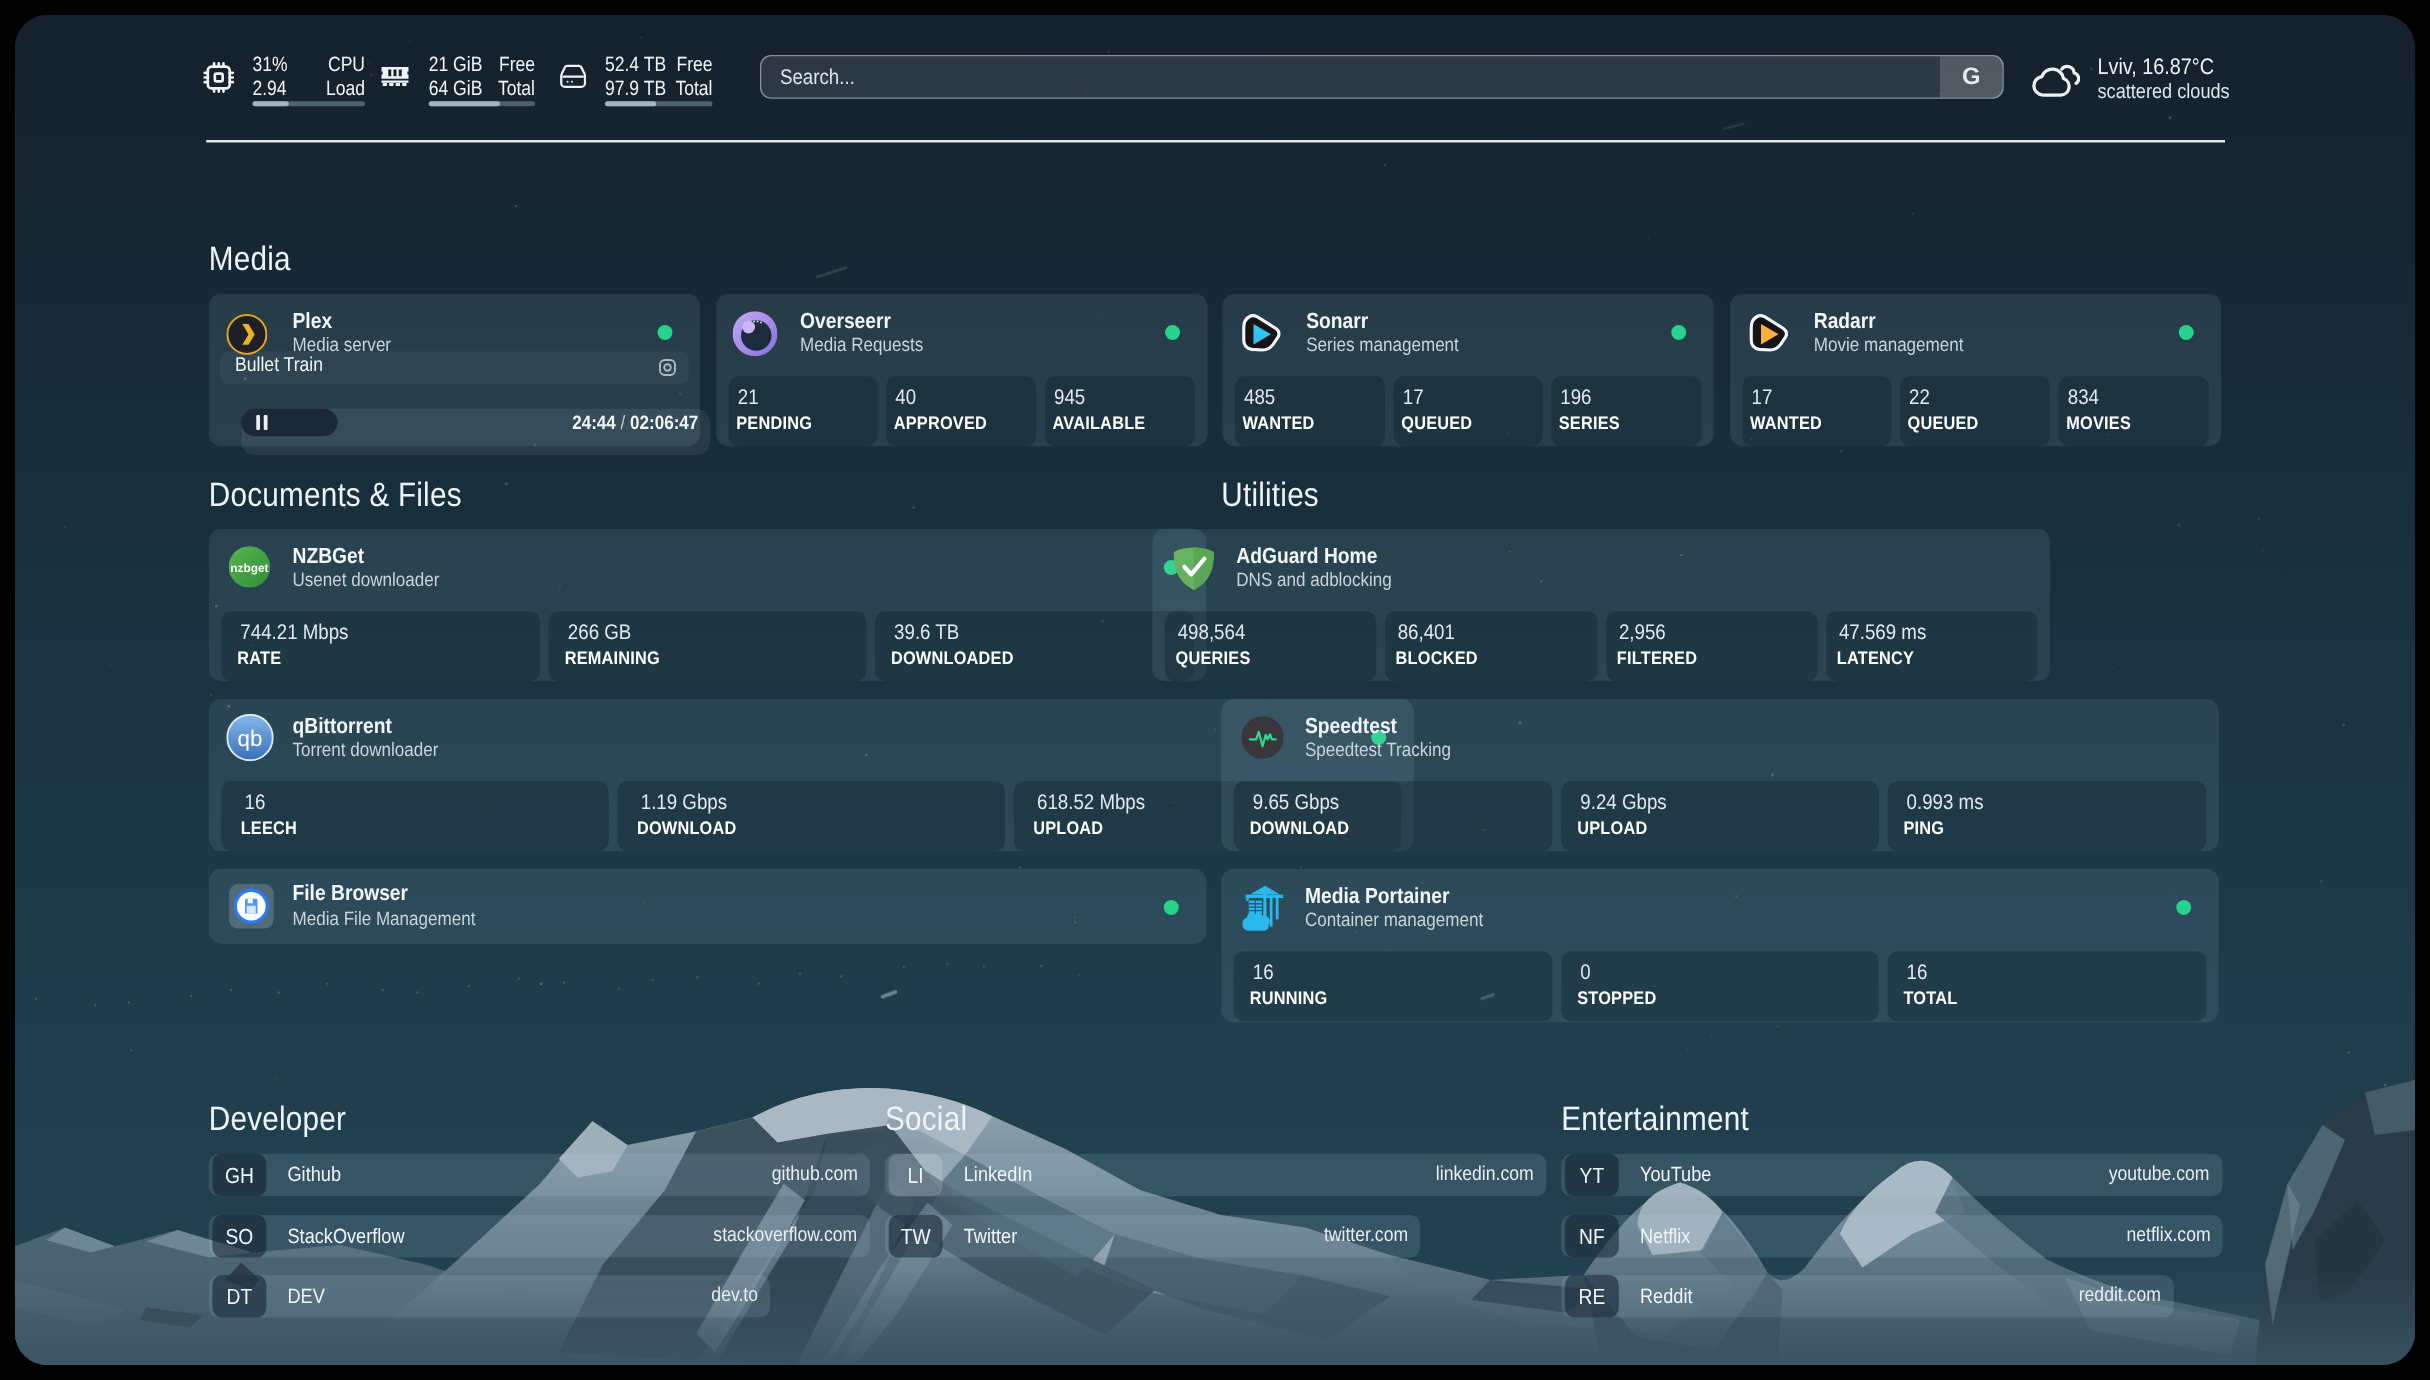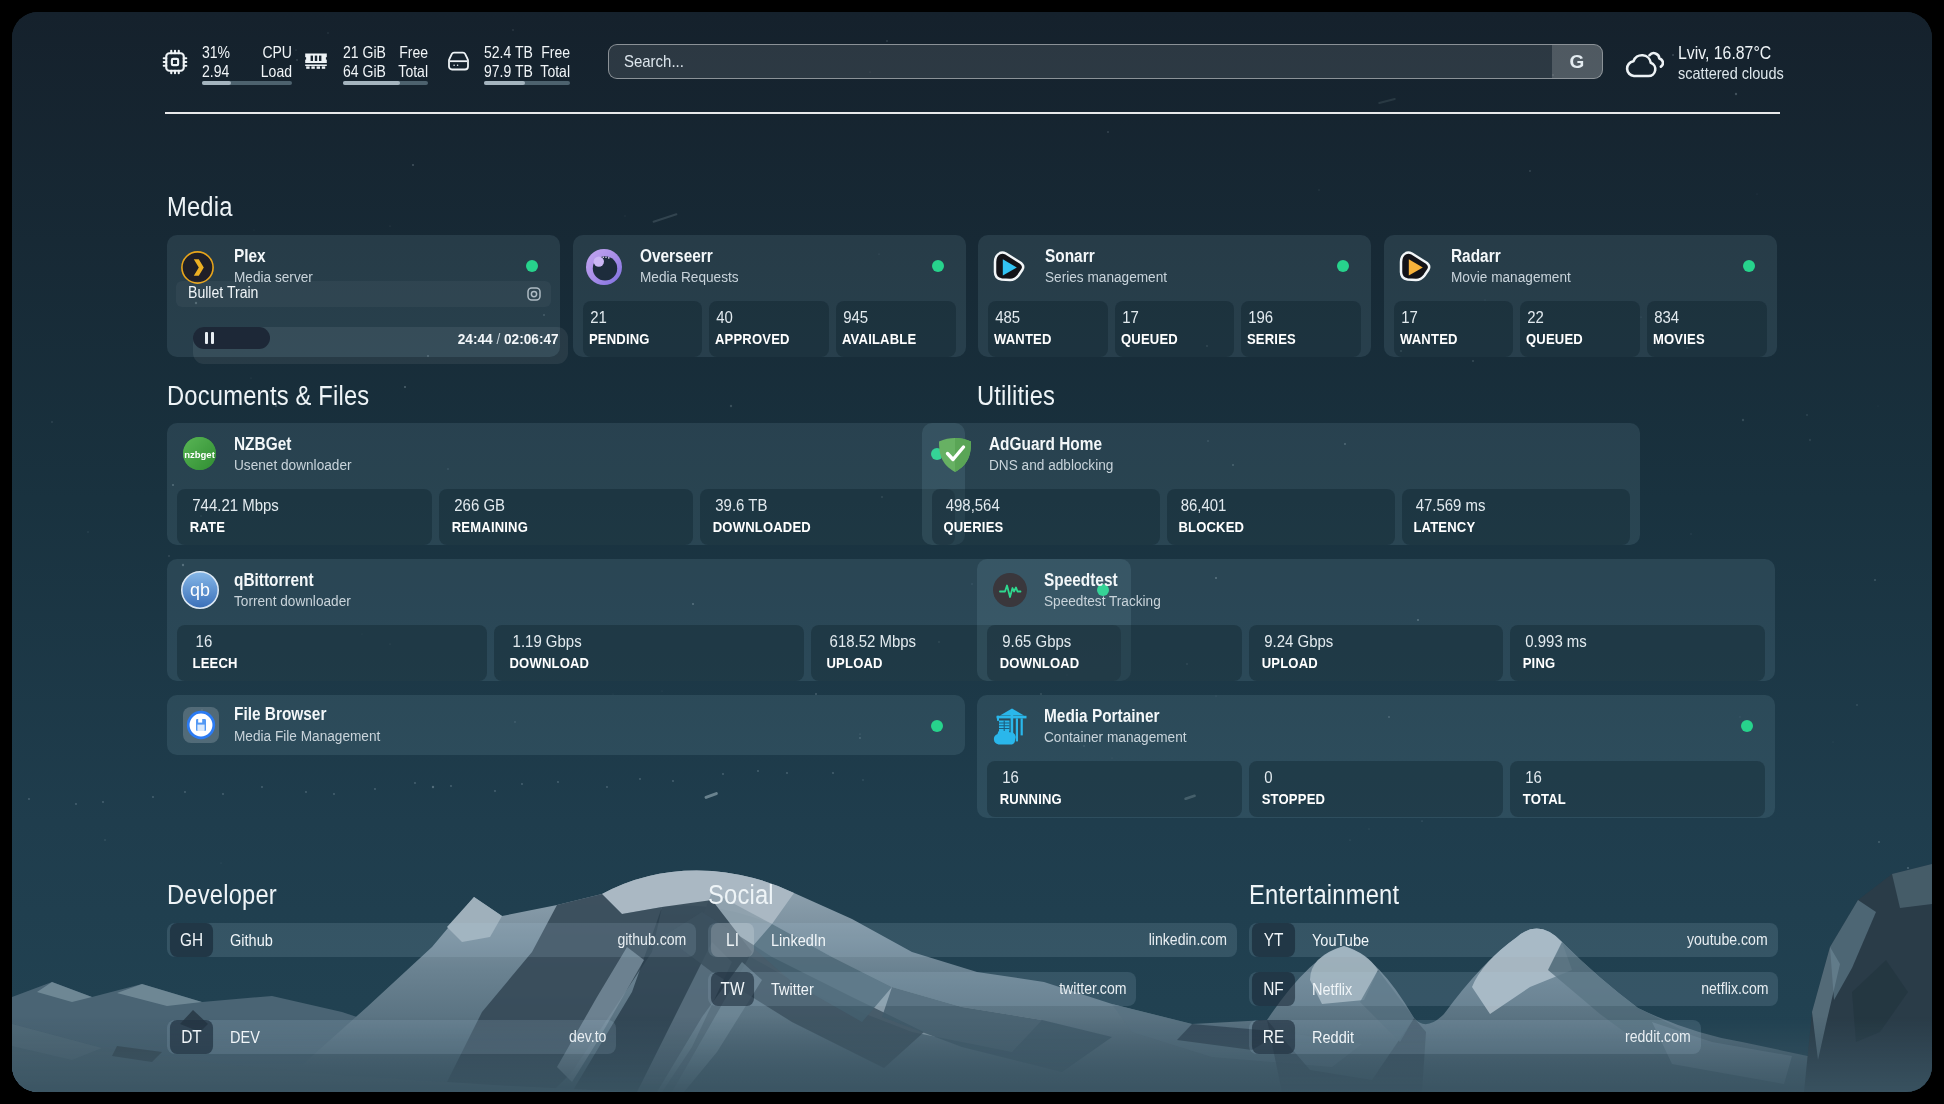--- a/index.html
+++ b/index.html
@@ -470,20 +470,24 @@
 <div class="stats">
 <div class="sb">
           <div class="sv">498,564</div>
           <div class="sl">QUERIES</div>
         </div>
 <div class="sb">
           <div class="sv">86,401</div>
           <div class="sl">BLOCKED</div>
         </div>
 <div class="sb">
+          <div class="sv">2,956</div>
+          <div class="sl">FILTERED</div>
+        </div>
+<div class="sb">
           <div class="sv">47.569 ms</div>
           <div class="sl">LATENCY</div>
         </div>
 </div>
 </div>
 
 <div class="card" style="left:965px;top:547px;width:798px;height:122px">
 <svg class="icon" style="left:16px;top:14px;width:34px;height:34px" viewBox="0 0 34 34">
 <circle cx="17" cy="17" r="17" fill="#3a373c"></circle>
 <path d="M7 18.5 L12 18.5 L14 12.5 L17 24 L19.5 15 L21 18.5 L23 14.5 L24.5 18.5 L27.5 18.5" fill="none" stroke="#2fd88f" stroke-width="1.8" stroke-linecap="round" stroke-linejoin="round"></path>
@@ -543,20 +547,25 @@
 
 <div class="h" style="left:155px;top:868px">Developer</div>
 <div class="h" style="left:696px;top:868px">Social</div>
 <div class="h" style="left:1237px;top:868px">Entertainment</div>
 
 <div class="bm" style="left:155px;top:911px;width:529px">
       <div class="ab">GH</div>
       <div class="nm">Github</div>
       <div class="url">github.com</div>
     </div>
+<div class="bm" style="left:155px;top:959.5px;width:529px">
+      <div class="ab">SO</div>
+      <div class="nm">StackOverflow</div>
+      <div class="url">stackoverflow.com</div>
+    </div>
 <div class="bm" style="left:155px;top:1007.5px;width:449px">
       <div class="ab">DT</div>
       <div class="nm">DEV</div>
       <div class="url">dev.to</div>
     </div>
 
 <div class="bm" style="left:696px;top:911px;width:529px">
       <div class="ab" style="background:rgba(255,255,255,0.17)">LI</div>
       <div class="nm">LinkedIn</div>
       <div class="url">linkedin.com</div>
@@ -570,18 +579,18 @@
 <div class="bm" style="left:1237px;top:911px;width:529px">
       <div class="ab">YT</div>
       <div class="nm">YouTube</div>
       <div class="url">youtube.com</div>
     </div>
 <div class="bm" style="left:1237px;top:959.5px;width:529px">
       <div class="ab">NF</div>
       <div class="nm">Netflix</div>
       <div class="url">netflix.com</div>
     </div>
-<div class="bm" style="left:1237px;top:1007.5px;width:452px">
+<div class="bm" style="left:1237px;top:1007.5px;width:490px">
       <div class="ab">RE</div>
       <div class="nm">Reddit</div>
       <div class="url">reddit.com</div>
     </div>
 </div>
 
 </body></html>

